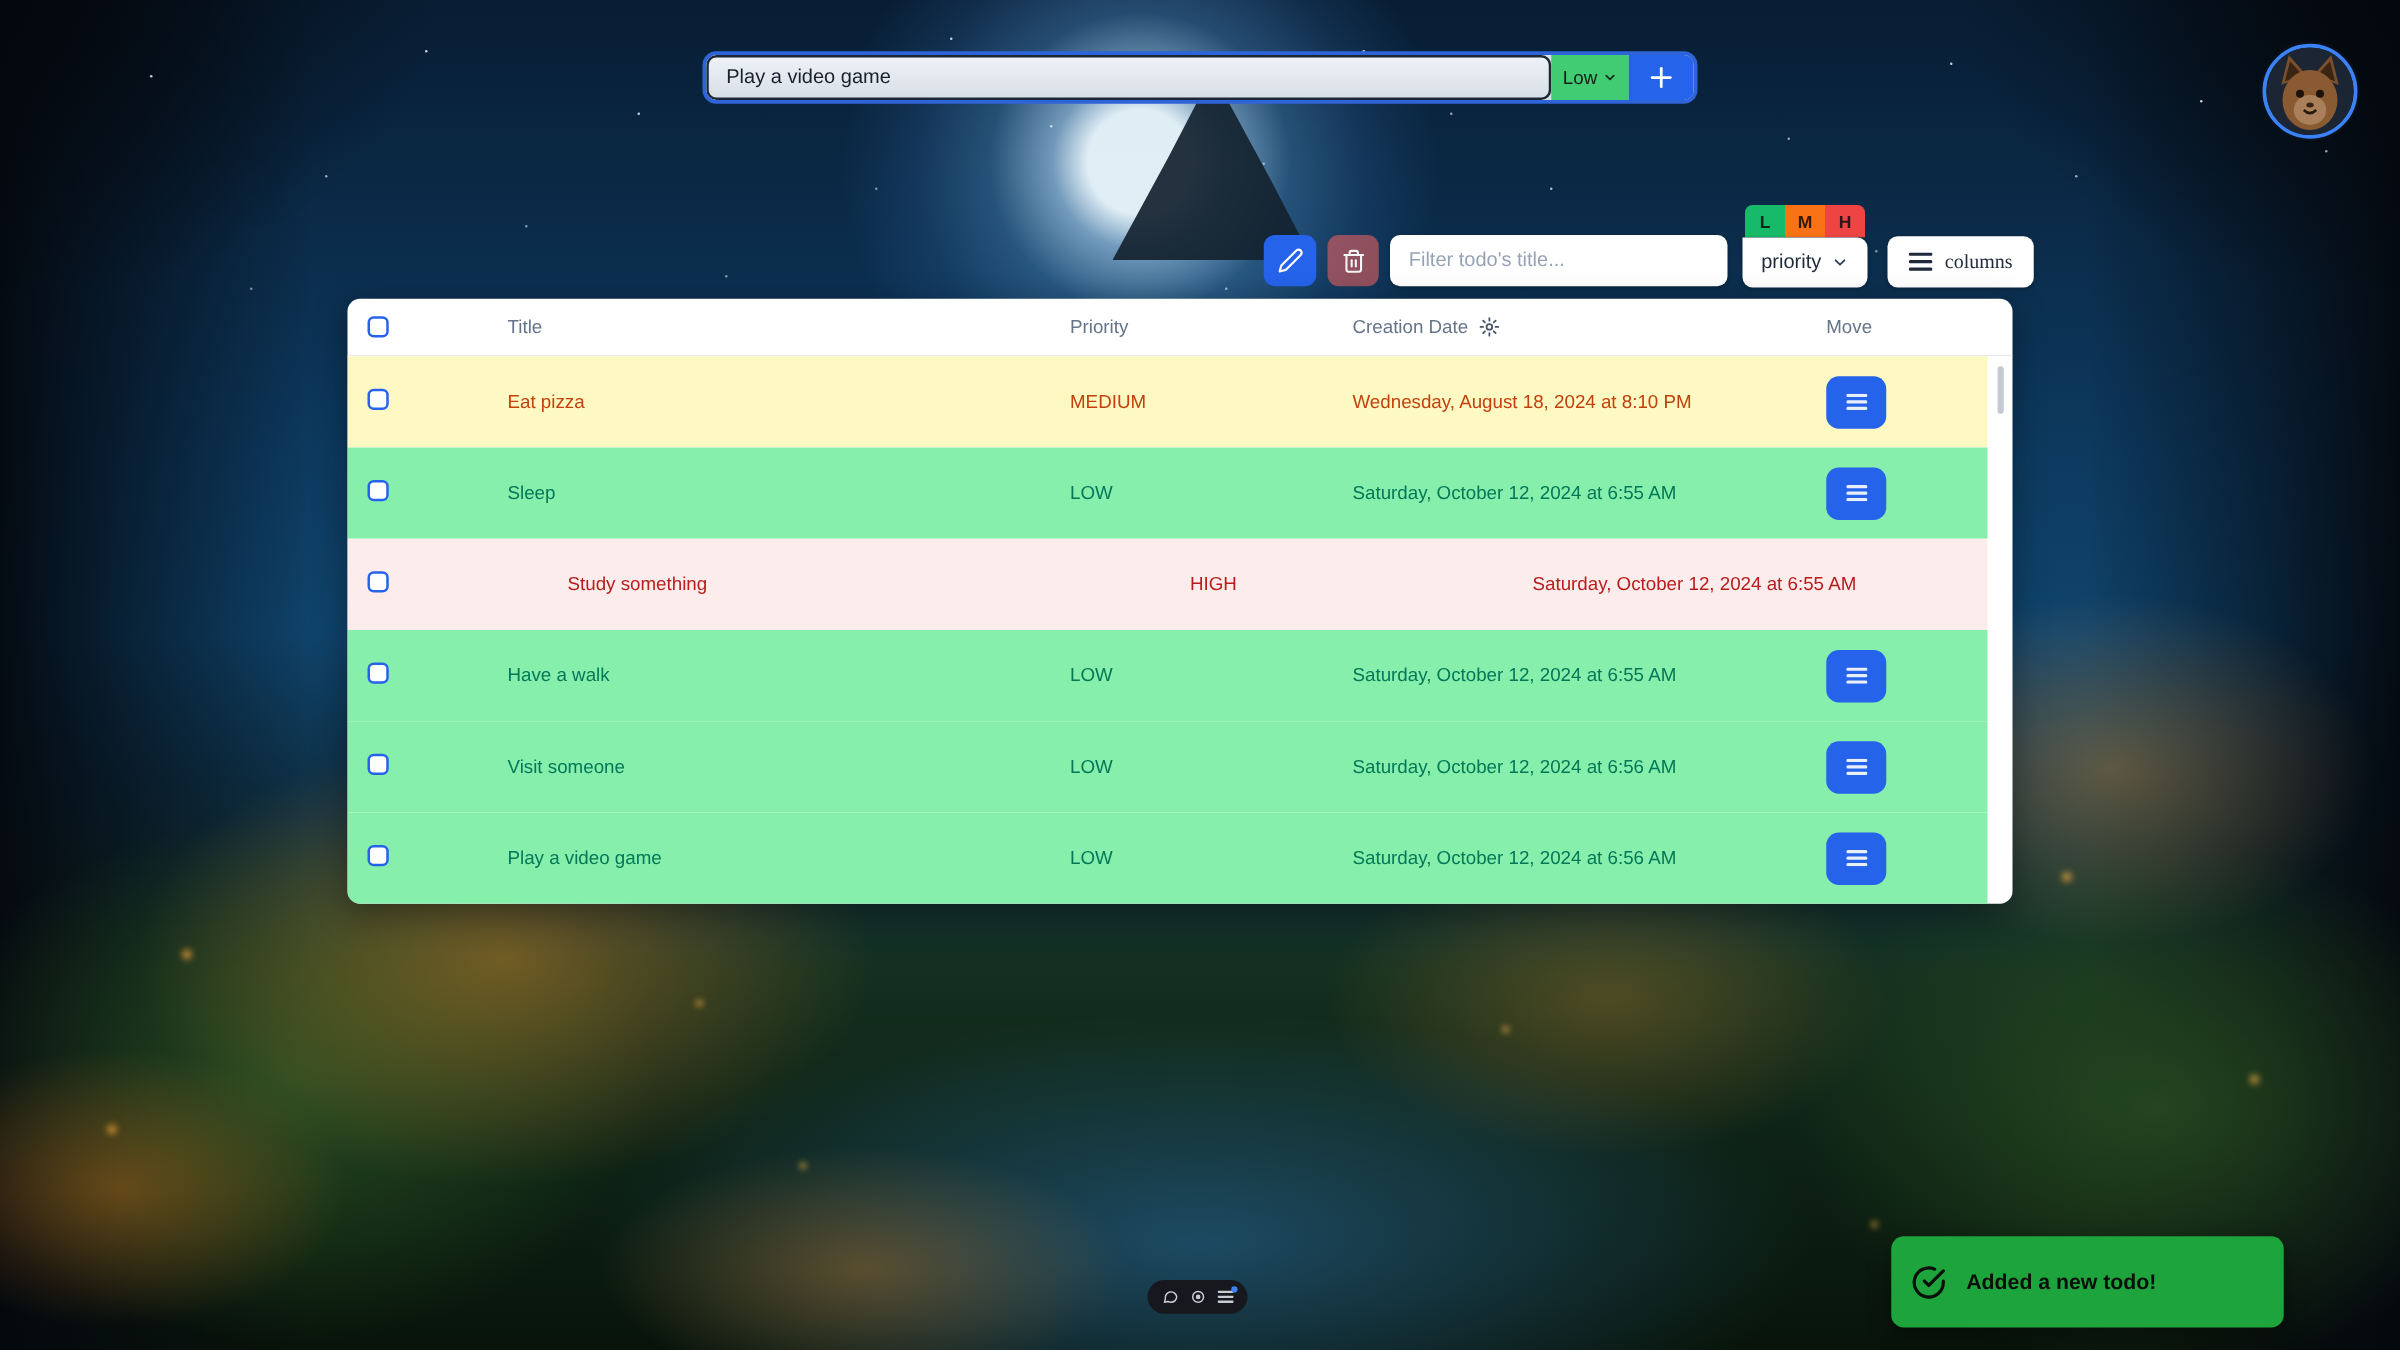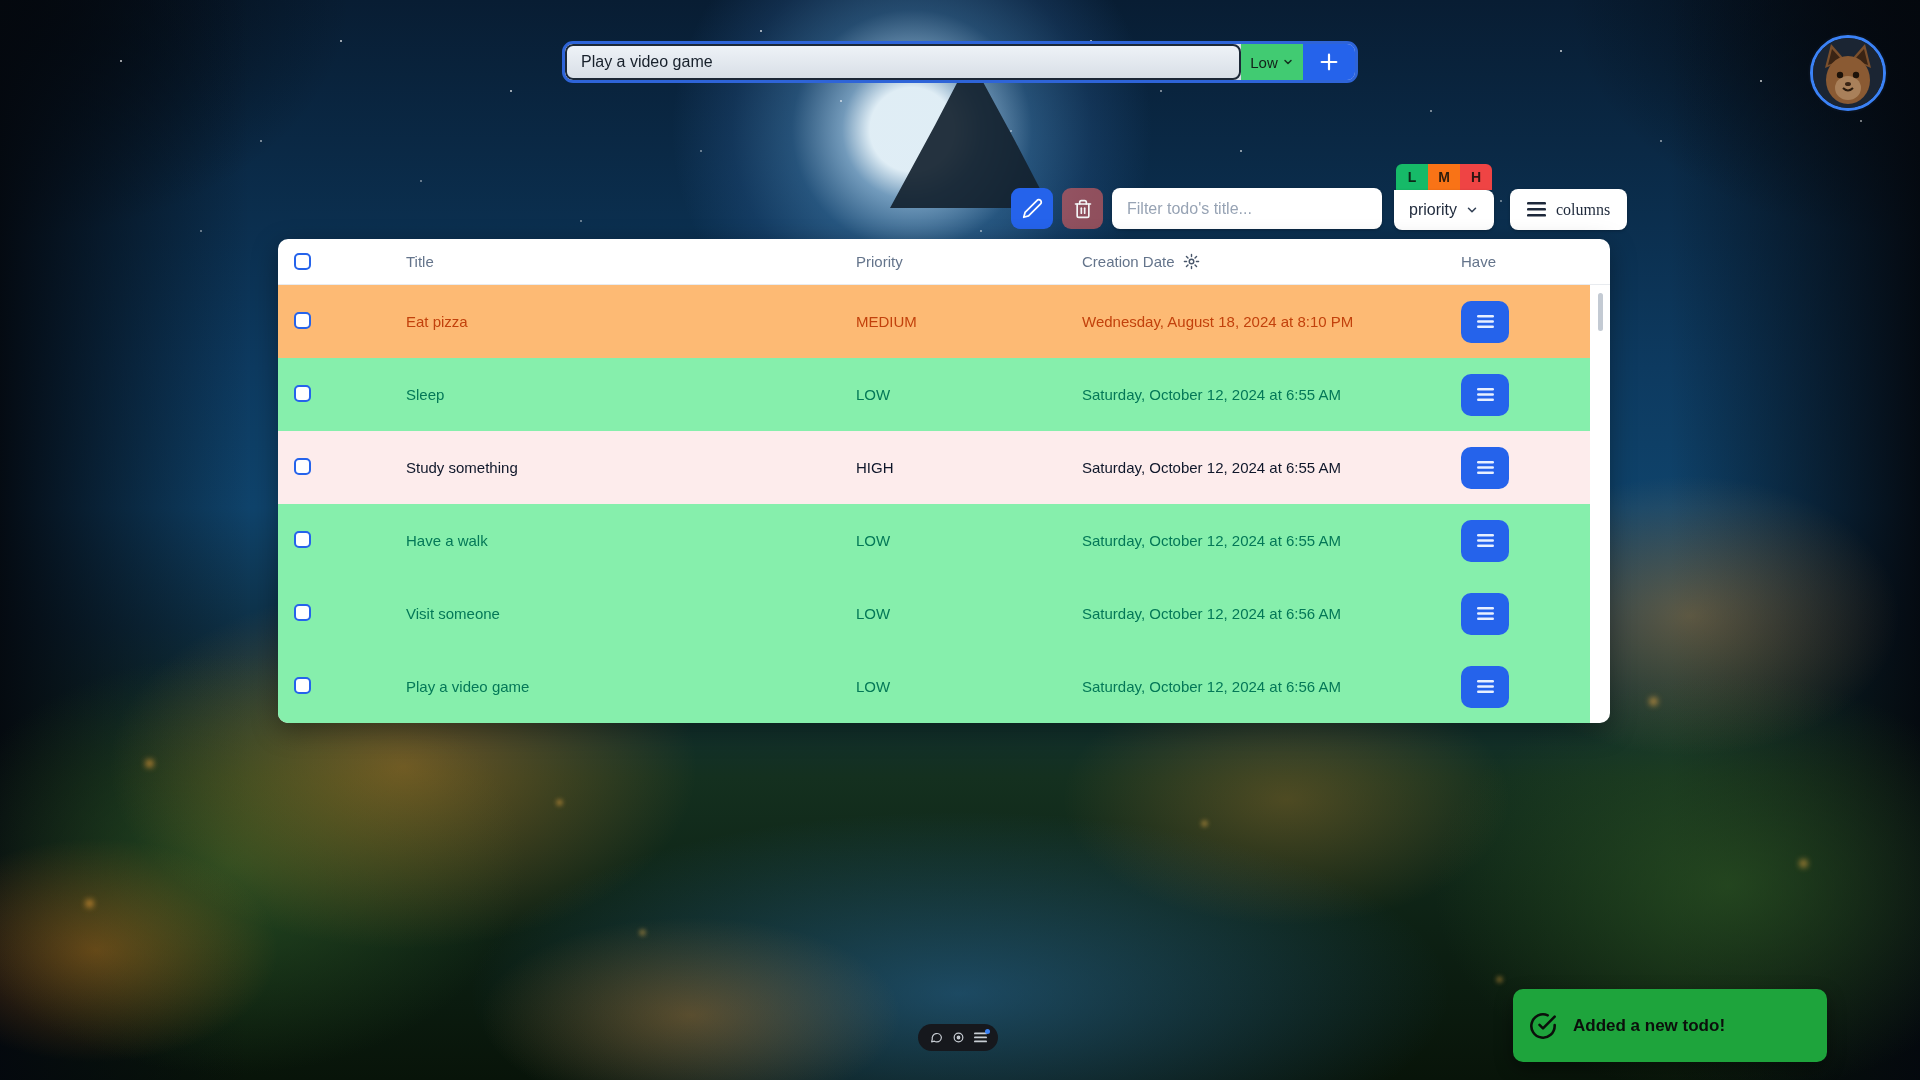--- a/index.html
+++ b/index.html
@@ -78,23 +78,23 @@
   .filter-input::placeholder { color:#97a3b4; }
 
   
   .todo-table { position:absolute; left:278px; top:239px; width:1332px; height:484px; background:#fff;
     border-radius:10px; box-shadow:0 8px 26px rgba(0,0,0,.35); overflow:hidden; }
   .t-grid { display:grid; grid-template-columns:128px 450px 226px 379px 1fr; align-items:center; }
   .t-head { height:46px; border-bottom:1px solid #e8ebef; color:#64748b; font-size:15px; }
   .t-head .cell { display:flex; align-items:center; gap:8px; }
   .t-body { position:relative; height:438px; }
   .t-row { height:73px; width:calc(100% - 20px); font-size:15px; }
-  .t-row.medium { background:#fdba74; color:#c2410c; }
+  .t-row.medium { background:#fef9c3; color:#c2410c; }
   .t-row.low    { background:#86efac; color:#047857; }
-  .t-row.high   { background:#fdecec; color:#0f172a; }
+  .t-row.high   { background:#fdecec; color:#b91c1c;gap:48px; }
   .cb { width:17px; height:17px; margin-left:16px; border:2px solid #2563eb; border-radius:5px;
     background:#fff; cursor:pointer; display:inline-block; }
   .move-btn { width:48px; height:42px; background:#2563eb; border:none; border-radius:10px;
     display:flex; align-items:center; justify-content:center; cursor:pointer; }
   .scroll-thumb { position:absolute; right:7px; top:8px; width:5px; height:38px; border-radius:3px;
     background:#c3cad3; }
 
   
   .toast { position:absolute; left:1513px; top:989px; width:314px; height:73px; background:#1ea43c;
     border-radius:10px; display:flex; align-items:center; padding-left:16px; gap:16px;
@@ -194,21 +194,21 @@
       </div>
     <div class="cell">Title</div>
     <div class="cell">Priority</div>
     <div class="cell">
       <span>Creation Date</span>
       <svg width="17" height="17" viewBox="0 0 24 24" fill="none" stroke="#475569" stroke-width="2" stroke-linecap="round" stroke-linejoin="round">
           <circle cx="12" cy="12" r="3.2"></circle>
           <path d="M12 2v3M12 19v3M2 12h3M19 12h3M4.9 4.9l2.1 2.1M17 17l2.1 2.1M19.1 4.9 17 7M7 17l-2.1 2.1"></path>
         </svg>
     </div>
-    <div class="cell">Have</div>
+    <div class="cell">Move</div>
   </div>
 
   <div class="t-body">
     <div class="t-grid t-row medium">
       <div><span class="cb"></span></div>
       <div>Eat pizza</div>
       <div>MEDIUM</div>
       <div>Wednesday, August 18, 2024 at 8:10 PM</div>
       <div>
           <button class="move-btn">

